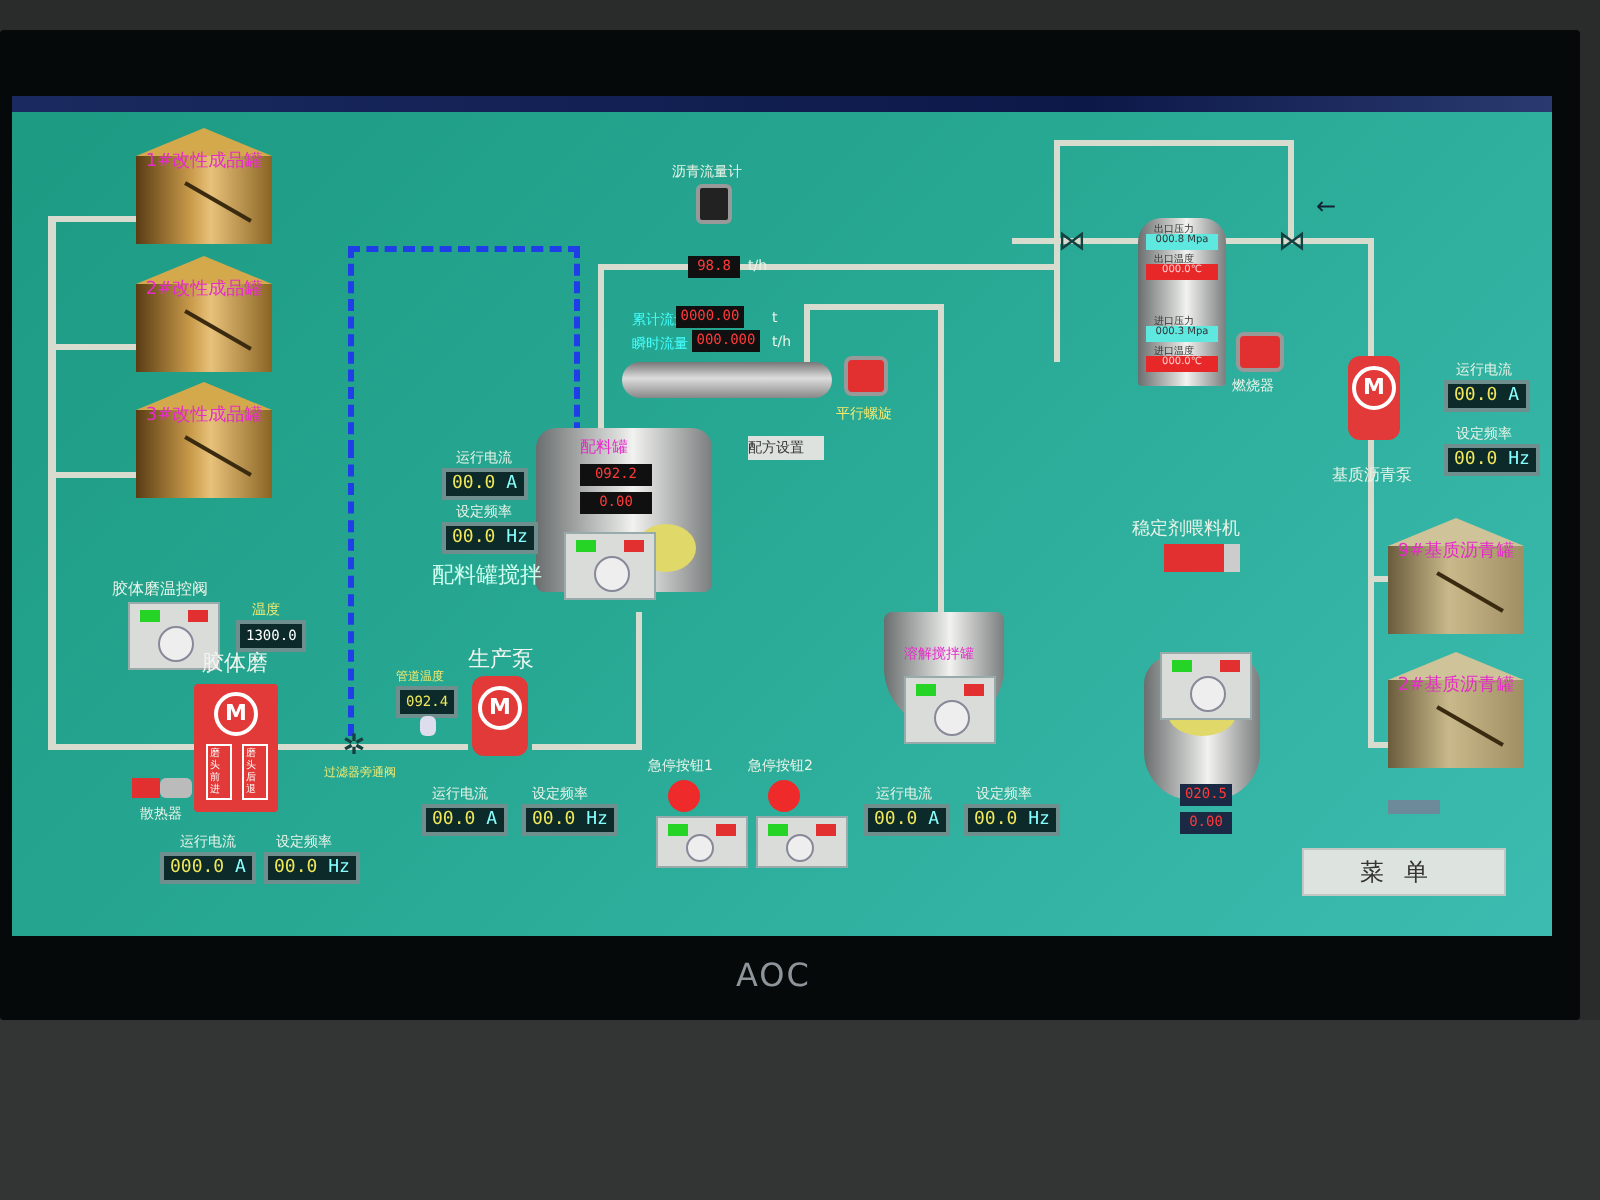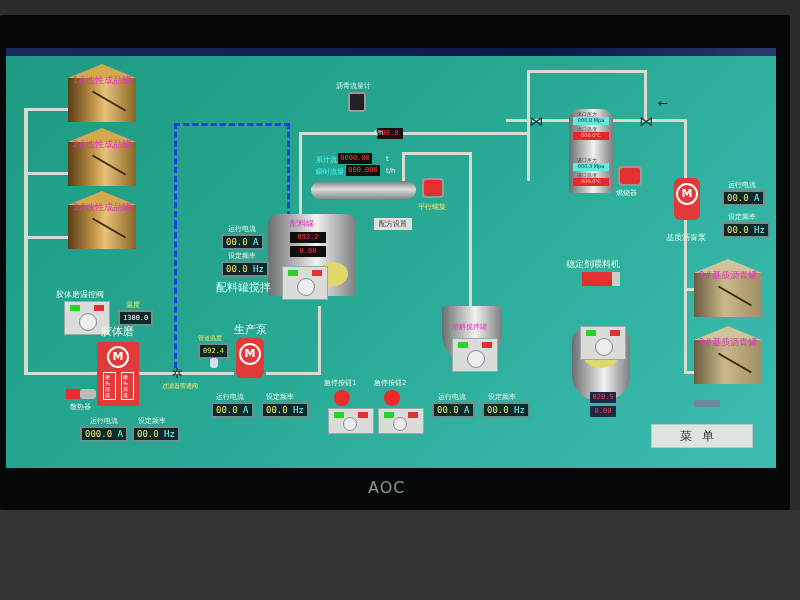--- a/index.html
+++ b/index.html
@@ -149,33 +149,33 @@
       <div class="knob"></div>
     </div>
   <div class="lab" style="left:222px;top:168px;">运行电流</div>
   <div class="disp" style="left:215px;top:178px;"><span>00.0</span> <span style="color:#8ff">A</span></div>
   <div class="lab" style="left:222px;top:195px;">设定频率</div>
   <div class="disp" style="left:215px;top:205px;"><span>00.0</span> <span style="color:#8ff">Hz</span></div>
   <div class="lab-big" style="left:210px;top:224px;color:#cfe">配料罐搅拌</div>
 
   <div class="lab" style="left:330px;top:25px;">沥青流量计</div>
   <div class="abs" style="left:342px;top:36px;width:14px;height:16px;background:#222;border:2px solid #999;border-radius:3px;"></div>
-  <div class="disp-red" style="left:338px;top:72px;width:26px;margin-left:33px;">98.8</div>
+  <div class="disp-red" style="left:338px;top:72px;width:26px;">98.8</div>
   <div class="lab" style="left:368px;top:73px;">t/h</div>
   <div class="lab" style="left:310px;top:99px;color:#4ff;">累计流量</div>
   <div class="disp-red" style="left:332px;top:97px;width:34px;">0000.00</div>
   <div class="lab" style="left:380px;top:99px;">t</div>
   <div class="lab" style="left:310px;top:111px;color:#4ff;">瞬时流量</div>
   <div class="disp-red" style="left:340px;top:109px;width:34px;">000.000</div>
   <div class="lab" style="left:380px;top:111px;">t/h</div>
 
   <div class="abs" style="left:305px;top:125px;width:105px;height:18px;border-radius:9px;background:linear-gradient(180deg,#777,#ddd 45%,#888);"></div>
   <div class="abs" style="left:416px;top:122px;width:18px;height:16px;background:#e23030;border:2px solid #999;border-radius:4px;"></div>
   <div class="lab-y" style="left:412px;top:146px;">平行螺旋</div>
-  <div class="abs" style="left:368px;top:162px;width:38px;height:12px;background:#dde2df;color:#333;font-size:7px;text-align:center;line-height:12px;">配方设置</div>
+  <div class="abs" style="left:368px;top:162px;width:38px;height:12px;background:#dde2df;color:#333;font-size:7px;text-align:left;line-height:12px;">配方设置</div>
 
   <div class="valve" style="left:523px;top:58px;">⋈</div>
   <div class="valve" style="left:633px;top:58px;">⋈</div>
   <div class="abs" style="left:652px;top:40px;color:#123;font-size:12px;">←</div>
   <div class="tank" style="left:563px;top:53px;width:44px;height:84px;border-radius:12px 12px 2px 2px;">
     <div class="abs" style="left:8px;top:2px;font-size:5px;color:#333;">出口压力</div>
     <div class="abs" style="left:4px;top:8px;width:36px;height:8px;background:#5ee8e0;font-size:5px;color:#333;text-align:center;">000.8 Mpa</div>
     <div class="abs" style="left:8px;top:17px;font-size:5px;color:#333;">出口温度</div>
     <div class="abs" style="left:4px;top:23px;width:36px;height:8px;background:#e82828;font-size:5px;color:#fcc;text-align:center;">000.0℃</div>
     <div class="abs" style="left:8px;top:48px;font-size:5px;color:#333;">进口压力</div>

